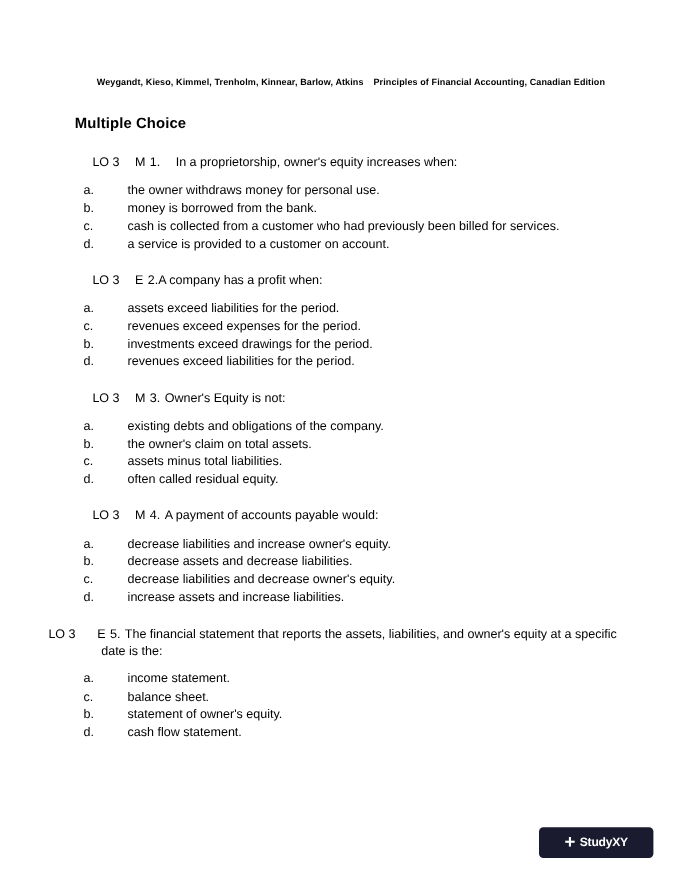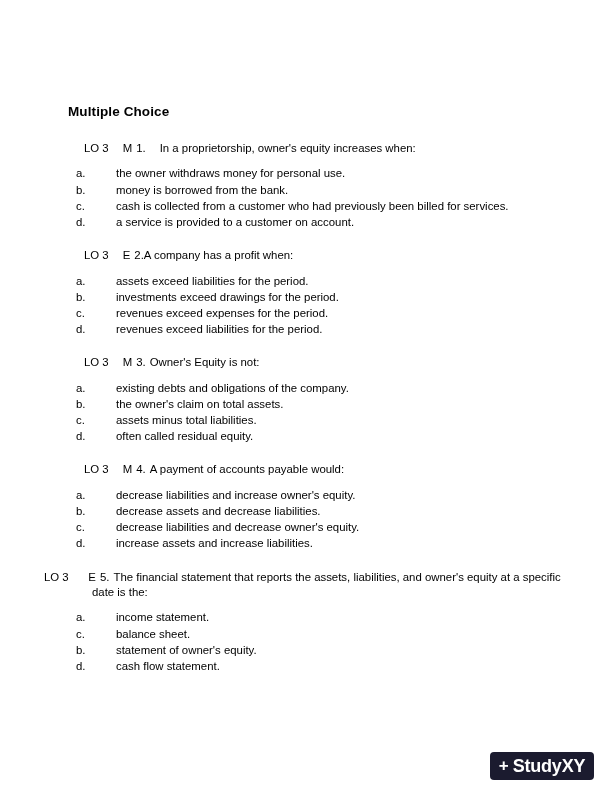--- a/index.html
+++ b/index.html
@@ -98,30 +98,33 @@
   .brand .plus {
     color: #ffffff;
     font-size: 17px;
     font-weight: bold;
     line-height: 1;
     position: relative;
     top: -1px;
   }
   .brand .brand-name {
     color: #ffffff;
-    font-size: 18px;
+    font-size: 11px;
     font-weight: bold;
     letter-spacing: -0.2px;
   }
 </style>
 </head>
 <body>
 
 <div class="page">
 
+  <div class="running-head">
+    <span>Weygandt, Kieso, Kimmel, Trenholm, Kinnear, Barlow, Atkins</span><span class="rh-gap"></span><span>Principles of Financial Accounting, Canadian Edition</span>
+  </div>
 
   <div class="content">
 
     <h1 class="section-title">Multiple Choice</h1>
 
     <div class="question">
       <p class="q-stem">
         <span class="lo">LO 3</span><span class="lo-gap"></span><span>M</span><span class="num-gap"></span><span>1.</span><span class="lo-gap"></span><span>In a proprietorship, owner's equity increases when:</span>
       </p>
       <ul class="choices">
@@ -131,22 +134,22 @@
         <li><span class="letter">d.</span><span>a service is provided to a customer on account.</span></li>
       </ul>
     </div>
 
     <div class="question">
       <p class="q-stem">
         <span class="lo">LO 3</span><span class="lo-gap"></span><span>E</span><span class="num-gap"></span><span>2.</span><span>A company has a profit when:</span>
       </p>
       <ul class="choices">
         <li><span class="letter">a.</span><span>assets exceed liabilities for the period.</span></li>
+        <li><span class="letter">c.</span><span>revenues exceed expenses for the period.</span></li>
         <li><span class="letter">b.</span><span>investments exceed drawings for the period.</span></li>
-        <li><span class="letter">c.</span><span>revenues exceed expenses for the period.</span></li>
         <li><span class="letter">d.</span><span>revenues exceed liabilities for the period.</span></li>
       </ul>
     </div>
 
     <div class="question">
       <p class="q-stem">
         <span class="lo">LO 3</span><span class="lo-gap"></span><span>M</span><span class="num-gap"></span><span>3.</span><span class="num-gap"></span><span>Owner's Equity is not:</span>
       </p>
       <ul class="choices">
         <li><span class="letter">a.</span><span>existing debts and obligations of the company.</span></li>

